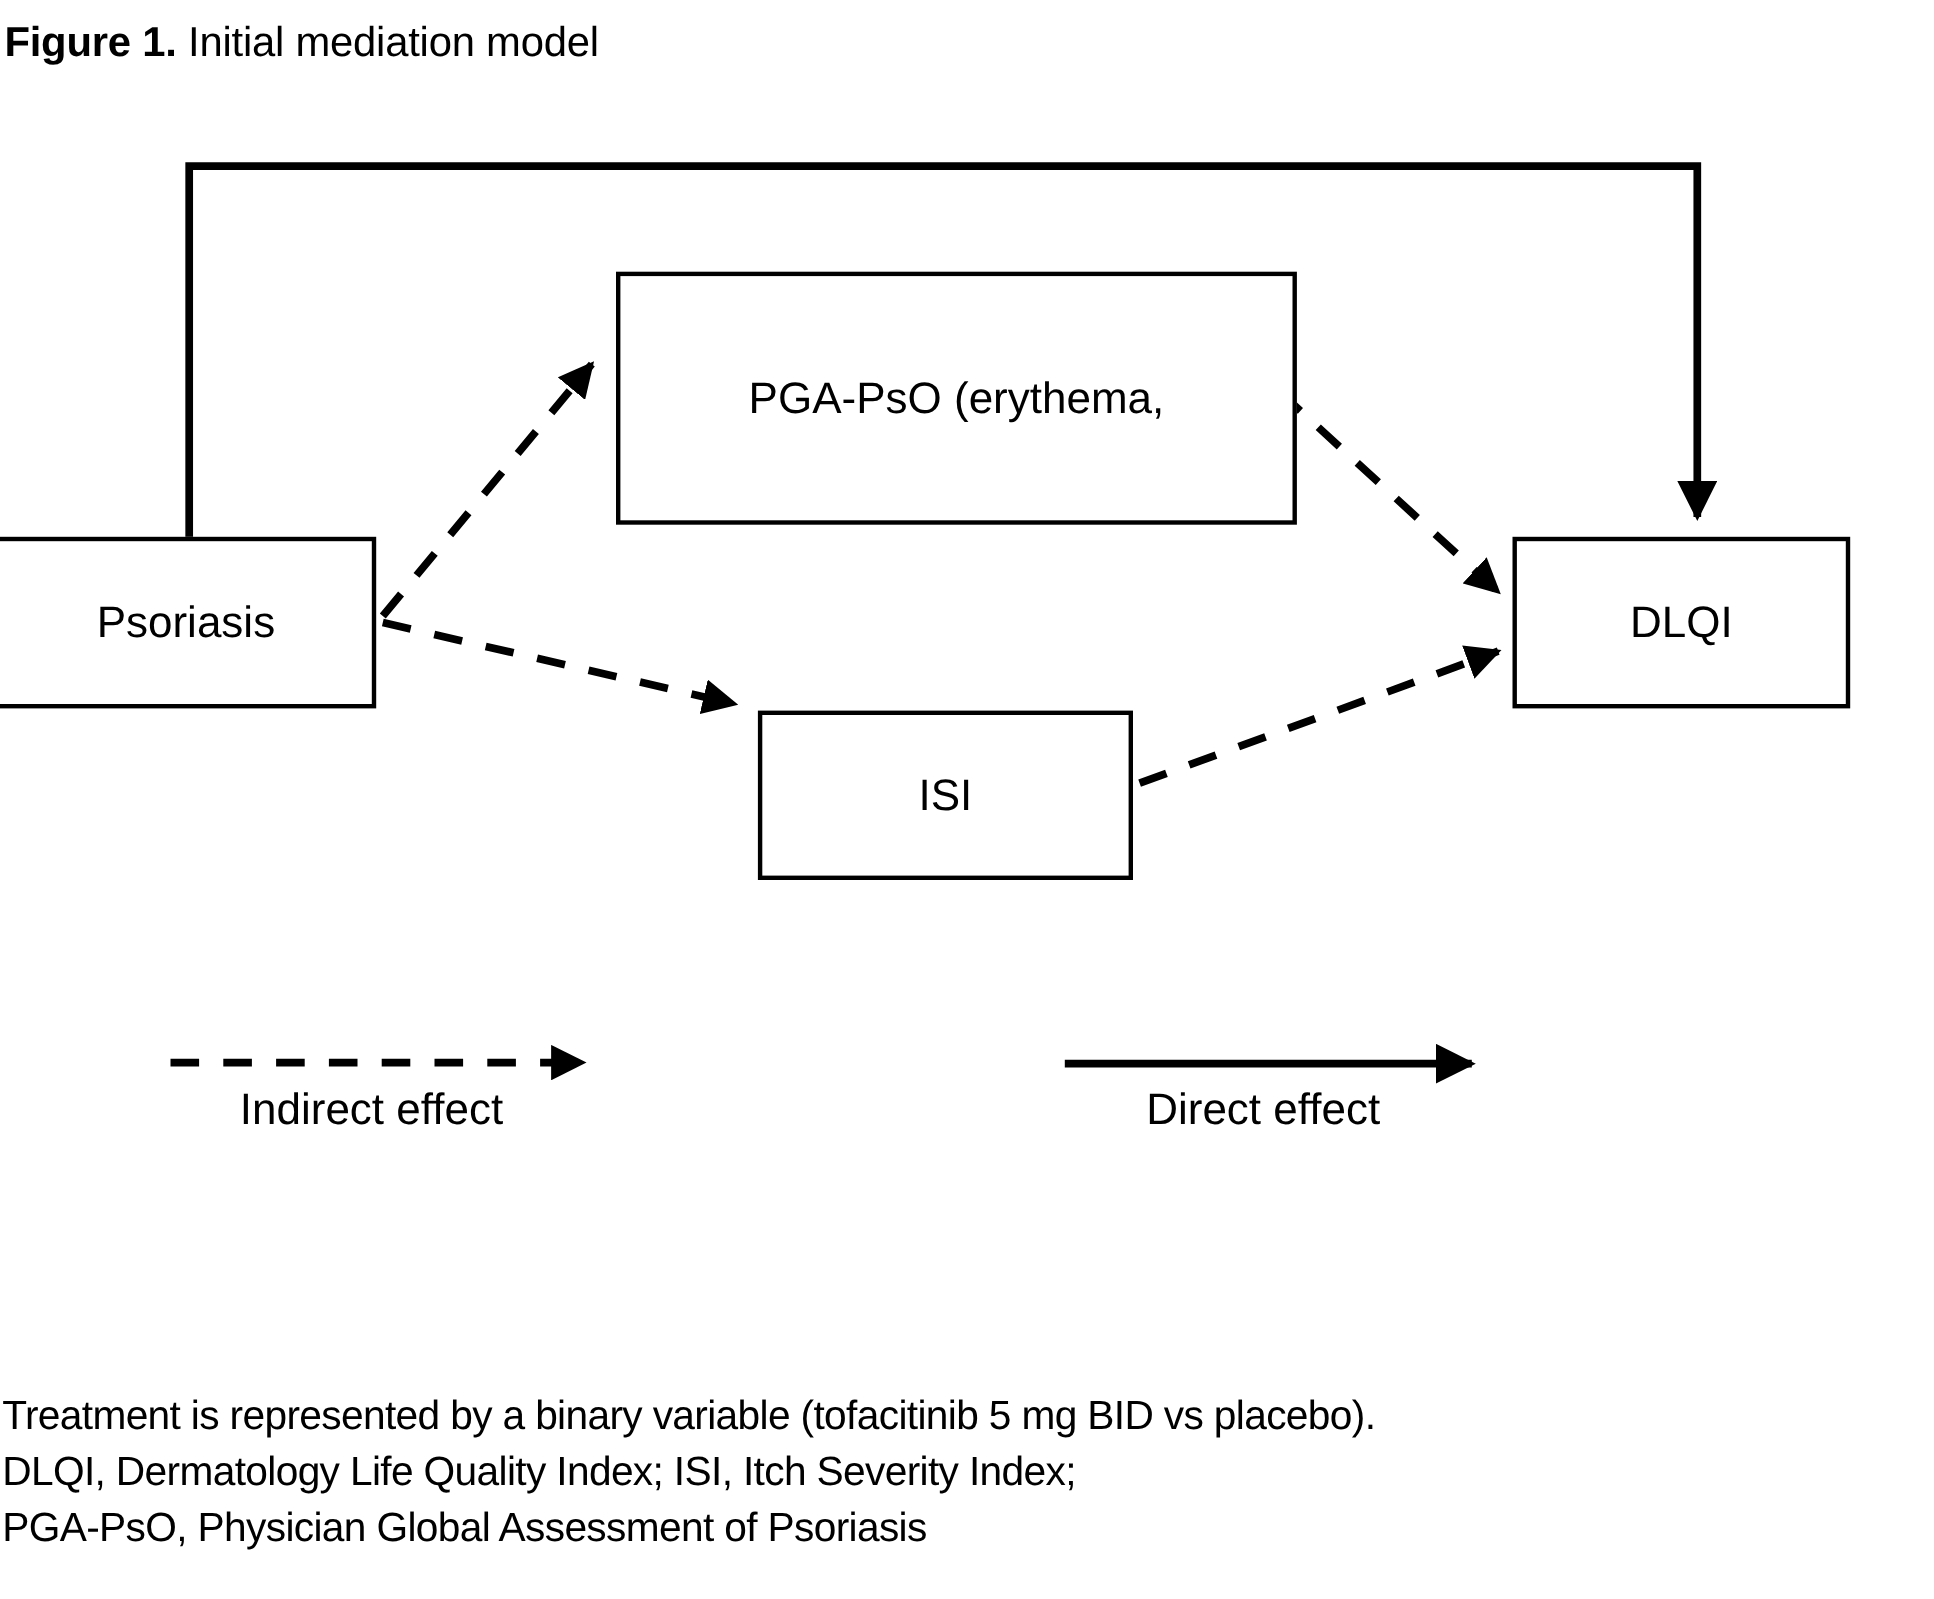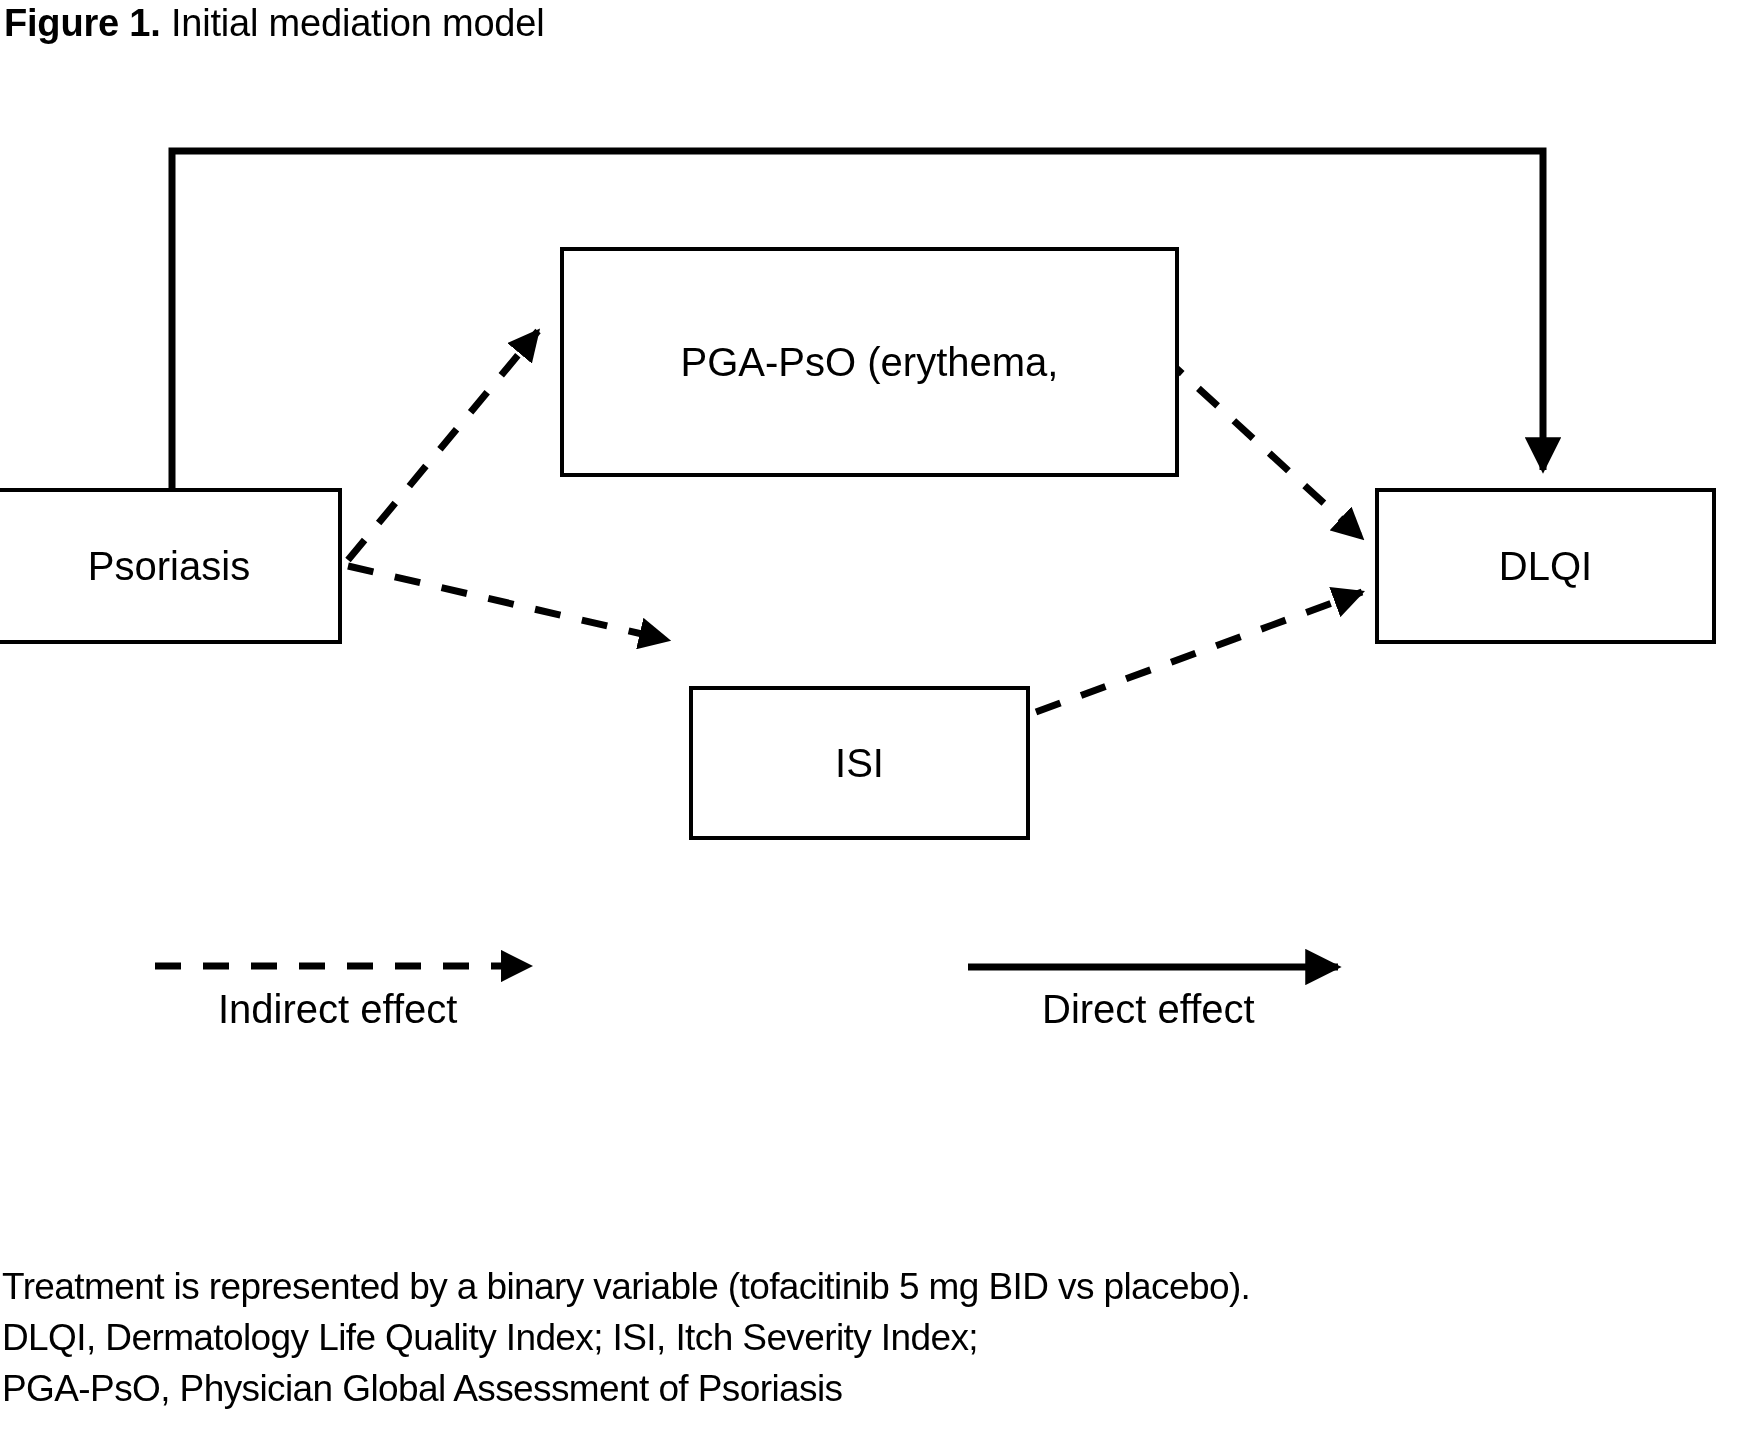--- a/index.html
+++ b/index.html
@@ -13,21 +13,21 @@
     position: relative;
     font-family: "Liberation Sans", sans-serif;
     color: #000000;
     overflow: hidden;
   }
 
   
   #figure-title {
     position: absolute;
     left: 4px;
-    top: 0px;
+    top: 16px;
     font-size: 38px;
     line-height: 46px;
     white-space: nowrap;
     letter-spacing: -0.2px;
   }
   #figure-title .fig-label {
     font-weight: bold;
   }
   #figure-title .fig-text {
     font-weight: normal;
@@ -74,26 +74,25 @@
     left: 560px;
     top: 247px;
     width: 619px;
     height: 230px;
   }
   #node-isi {
     left: 689px;
     top: 646px;
     width: 341px;
     height: 154px;
-    margin-top: 40px;
   }
   #node-dlqi {
     left: 1375px;
     top: 488px;
-    width: 341px;
+    width: 307px;
     height: 156px;
   }
 
   
   .legend-label {
     position: absolute;
     font-size: 40px;
     line-height: 48px;
     white-space: nowrap;
   }

